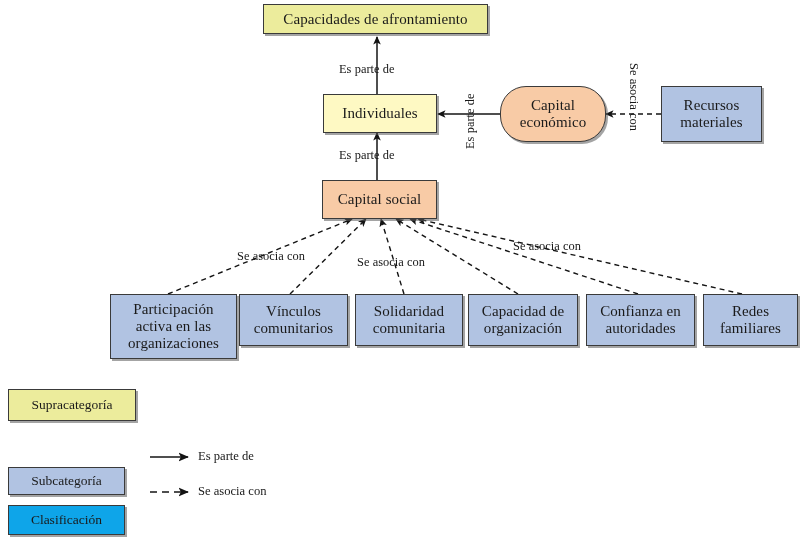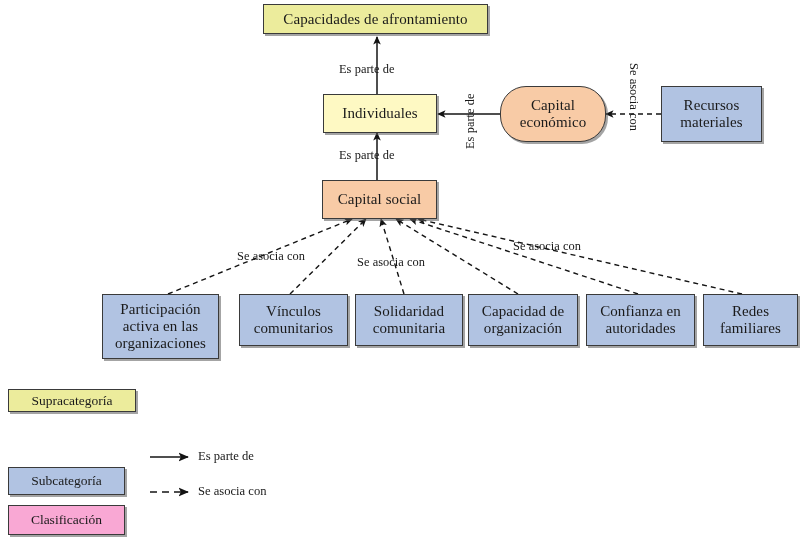--- a/index.html
+++ b/index.html
@@ -148,21 +148,21 @@
   </div>
 
   <div class="node c-sub" style="left:661px; top:86px; width:101px; height:56px;">
     <span>Recursos materiales</span>
   </div>
 
   <div class="node c-clas" style="left:322px; top:180px; width:115px; height:39px;">
     <span>Capital social</span>
   </div>
 
-  <div class="node c-sub" style="left:102px; top:294px; width:117px; height:65px;">
+  <div class="node c-sub" style="left:110px; top:294px; width:127px; height:65px;">
     <span>Participación activa en las organizaciones</span>
   </div>
 
   <div class="node c-sub" style="left:239px; top:294px; width:109px; height:52px;">
     <span>Vínculos comunitarios</span>
   </div>
 
   <div class="node c-sub" style="left:355px; top:294px; width:108px; height:52px;">
     <span>Solidaridad comunitaria</span>
   </div>
@@ -198,30 +198,30 @@
     <svg class="legend-arrows" viewBox="0 0 300 160">
       <defs>
         <marker id="lgArrow" markerWidth="11" markerHeight="10" refX="9.5" refY="4.8" orient="auto" markerUnits="userSpaceOnUse">
           <path d="M0,0.3 L10.4,4.8 L0,9.3 L2.4,4.8 Z" fill="#141414"></path>
         </marker>
       </defs>
       <line x1="150" y1="72" x2="188" y2="72" stroke="#141414" stroke-width="1.5" marker-end="url(#lgArrow)"></line>
       <line x1="150" y1="107" x2="188" y2="107" stroke="#141414" stroke-width="1.5" stroke-dasharray="7,5" marker-end="url(#lgArrow)"></line>
     </svg>
 
-    <div class="lg-box" style="left:8px; top:4px; width:128px; height:23px; background:#ecec9c;">
+    <div class="lg-box" style="left:8px; top:4px; width:128px; height:32px; background:#ecec9c;">
       <span>Supracategoría</span>
     </div>
 
 
     <div class="lg-box" style="left:8px; top:82px; width:117px; height:28px; background:#b1c3e2;">
       <span>Subcategoría</span>
     </div>
 
-    <div class="lg-box" style="left:8px; top:120px; width:117px; height:30px; background:#f9a8d4;">
+    <div class="lg-box" style="left:8px; top:120px; width:117px; height:30px; background:#0ea5e9;">
       <span>Clasificación</span>
     </div>
 
     <div class="lg-text" style="left:198px; top:64px;">Es parte de</div>
 
     <div class="lg-text" style="left:198px; top:99px;">Se asocia con</div>
   </div>
 
 </div>
 

